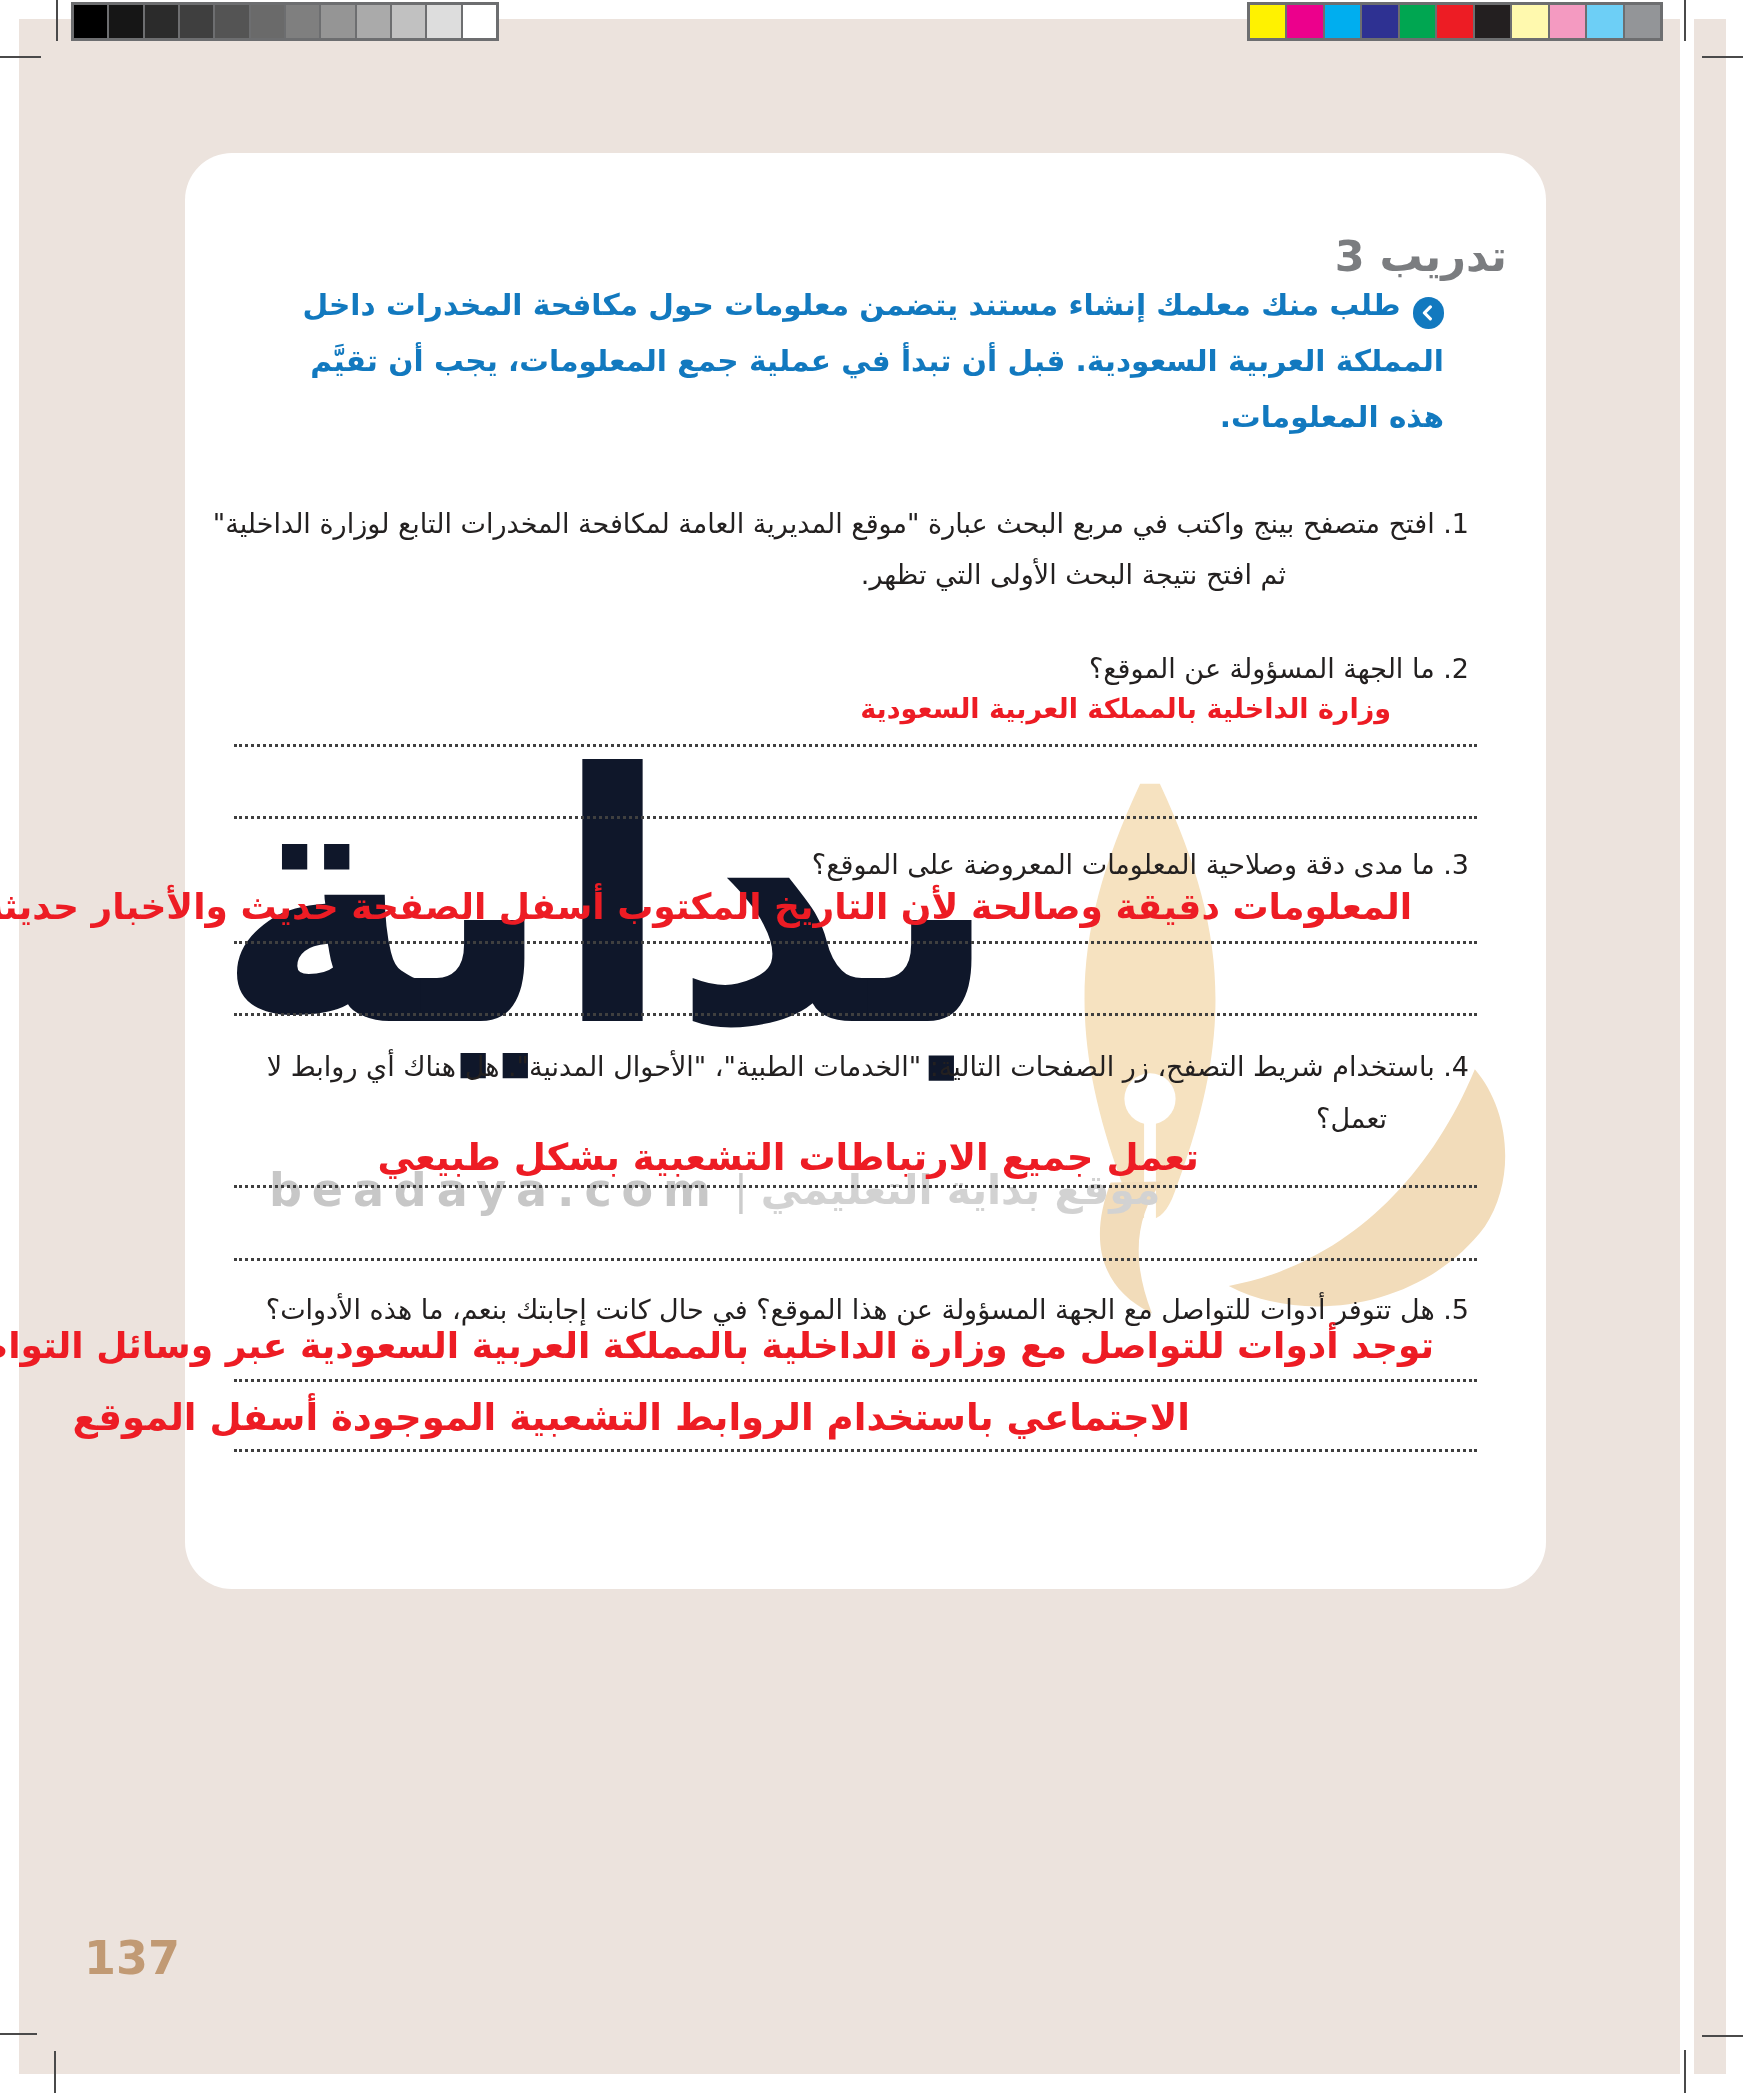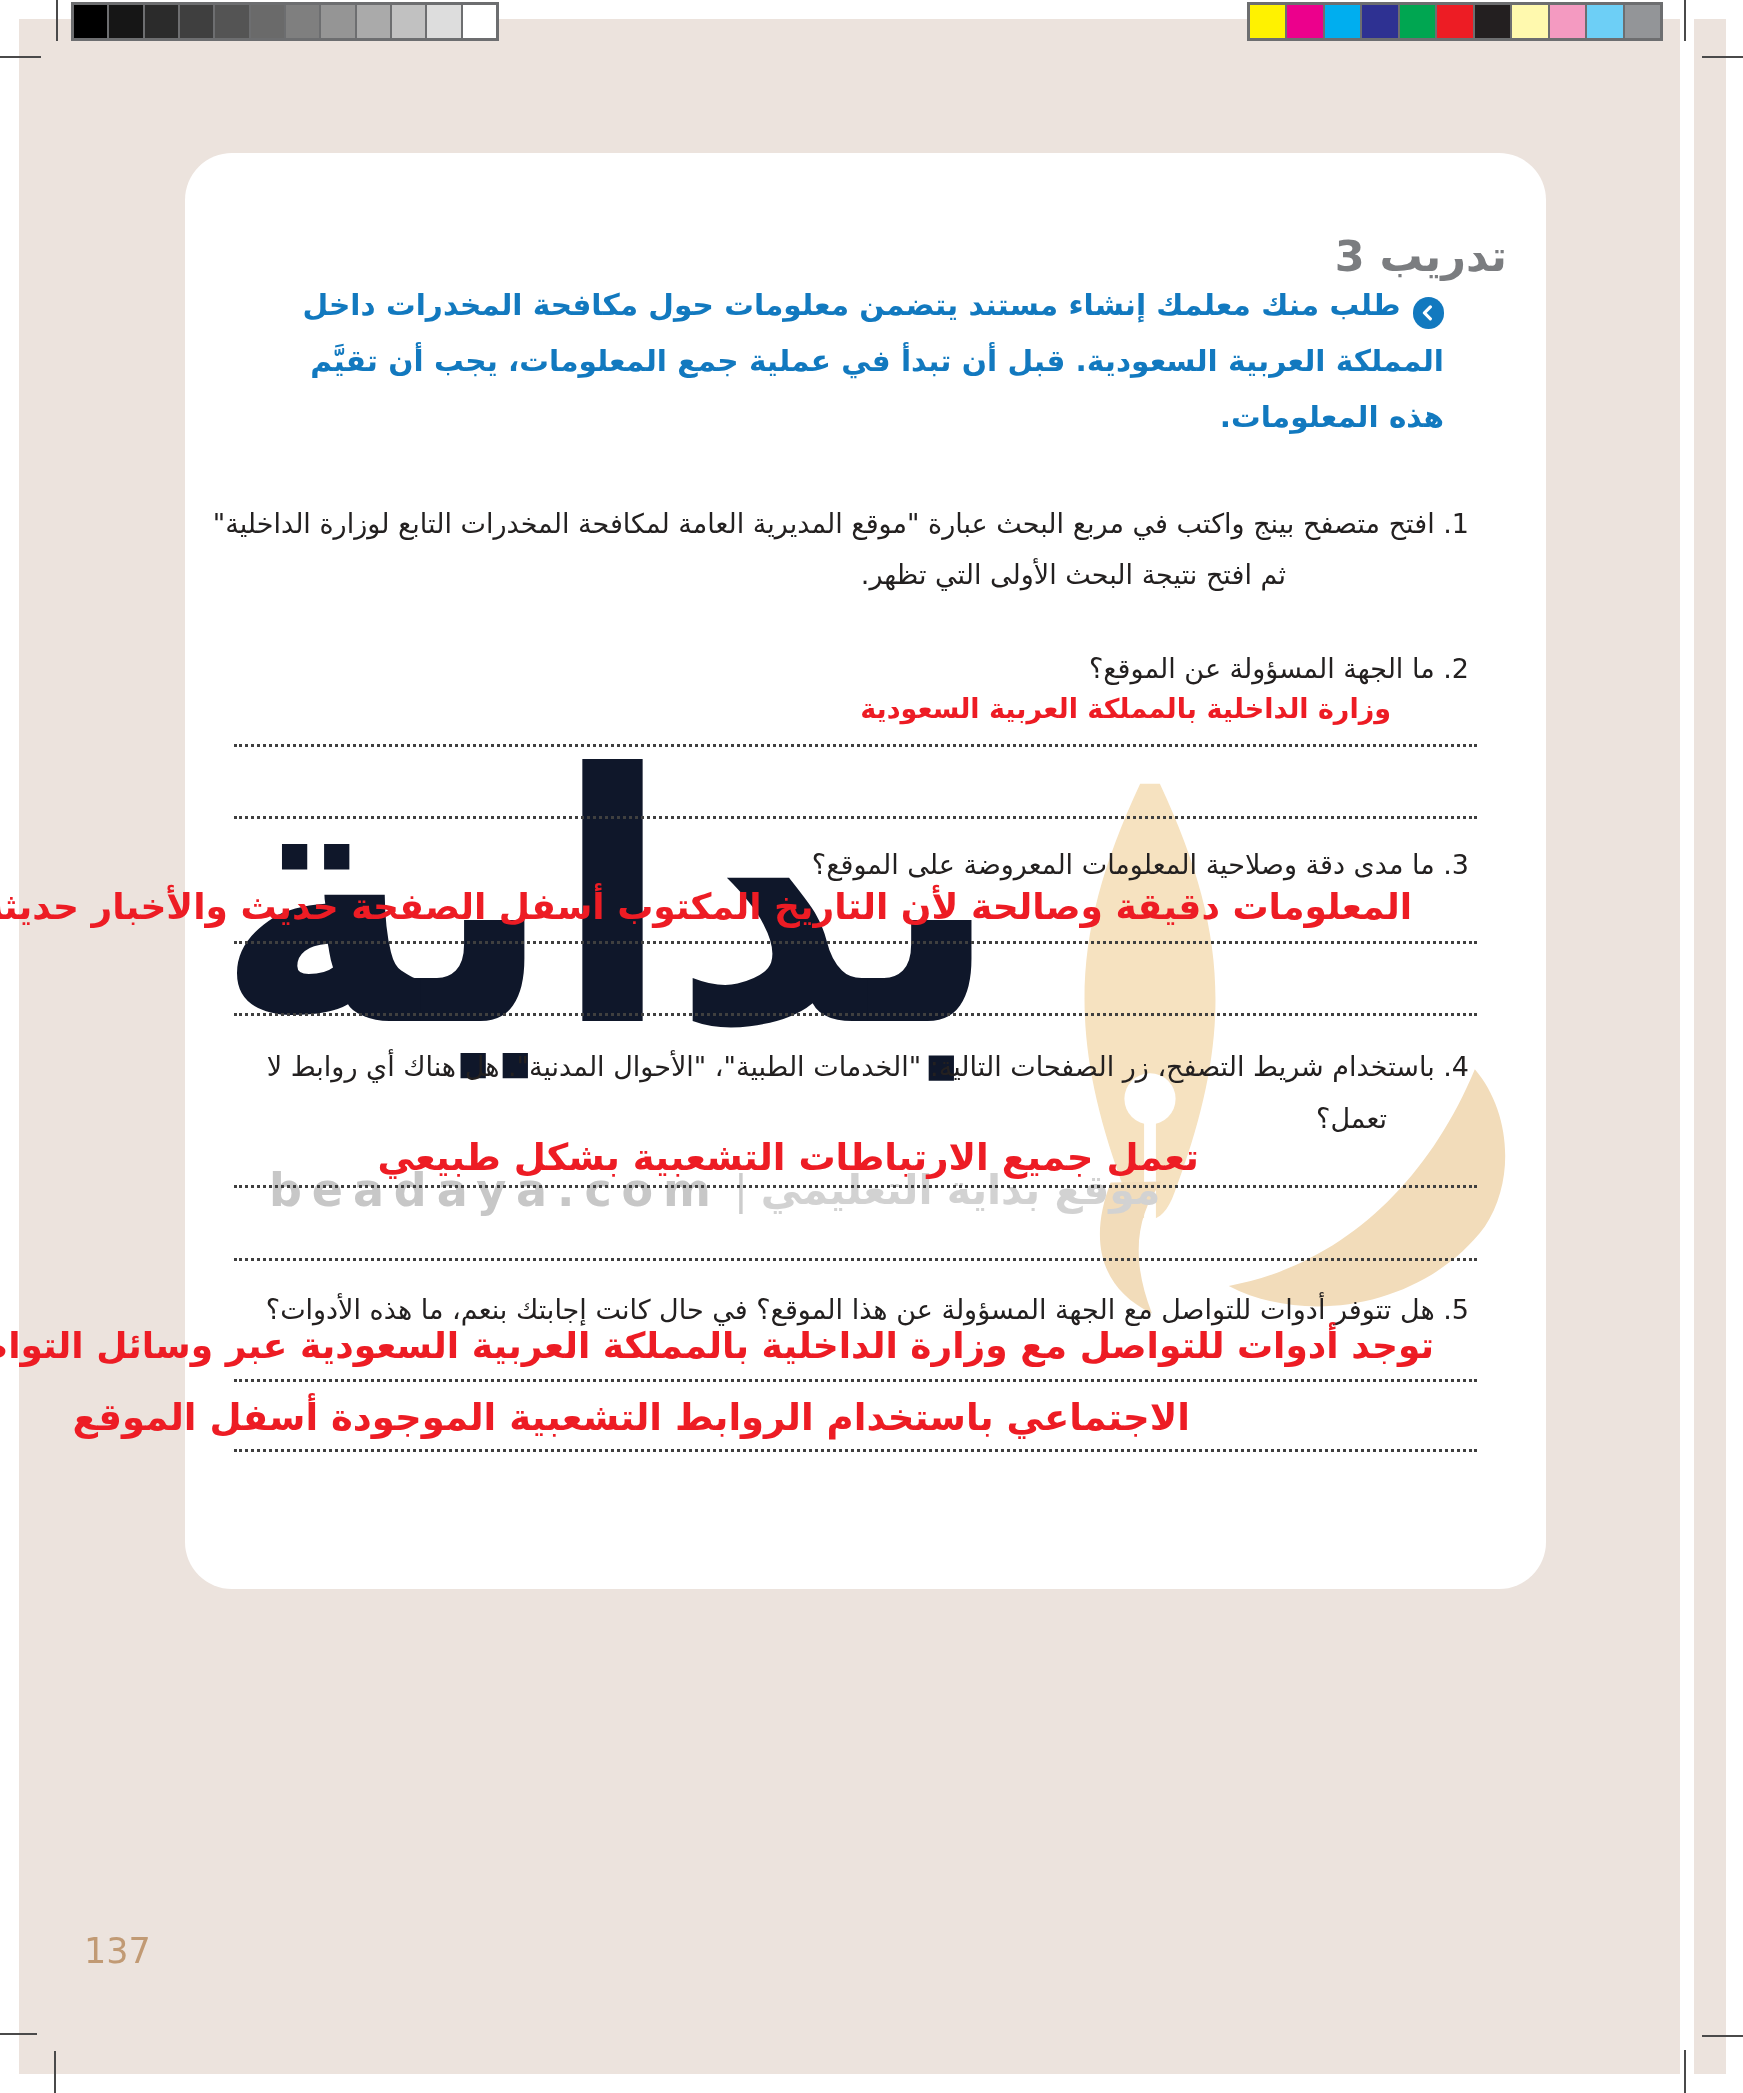--- a/index.html
+++ b/index.html
@@ -48,21 +48,21 @@
   #q3{top:696px;}
   #q4l1{top:898px;} #q4l2{top:950px;right:159px;}
   #q5{top:1141px;}
   #a2{top:540px;right:155px;font-size:27px;}
   #a3{top:733px;right:134px;font-size:36px;}
   #a4{top:983px;right:347px;font-size:37px;}
   #a5l1{top:1172px;right:112px;font-size:36px;}
   #a5l2{top:1243px;right:356px;font-size:37px;}
   #d1{top:591px;} #d2{top:663px;} #d3{top:788px;} #d4{top:860px;}
   #d5{top:1032px;} #d6{top:1105px;} #d7{top:1226px;} #d8{top:1296px;}
-  .pagenum{position:absolute;left:84px;top:1931px;font-size:35px;font-weight:normal;color:#c19a74;}
+  .pagenum{position:absolute;left:84px;top:1931px;font-size:46px;font-weight:bold;color:#c19a74;}
 </style>
 </head>
 <body>
 
 <div class="page"></div>
 <div class="page-strip"></div>
 
 <div class="mark" style="left:56px;top:0;width:2px;height:41px;"></div>
 <div class="mark" style="left:0;top:56px;width:41px;height:2px;"></div>
 <div class="mark" style="left:1684px;top:0;width:2px;height:41px;"></div>

